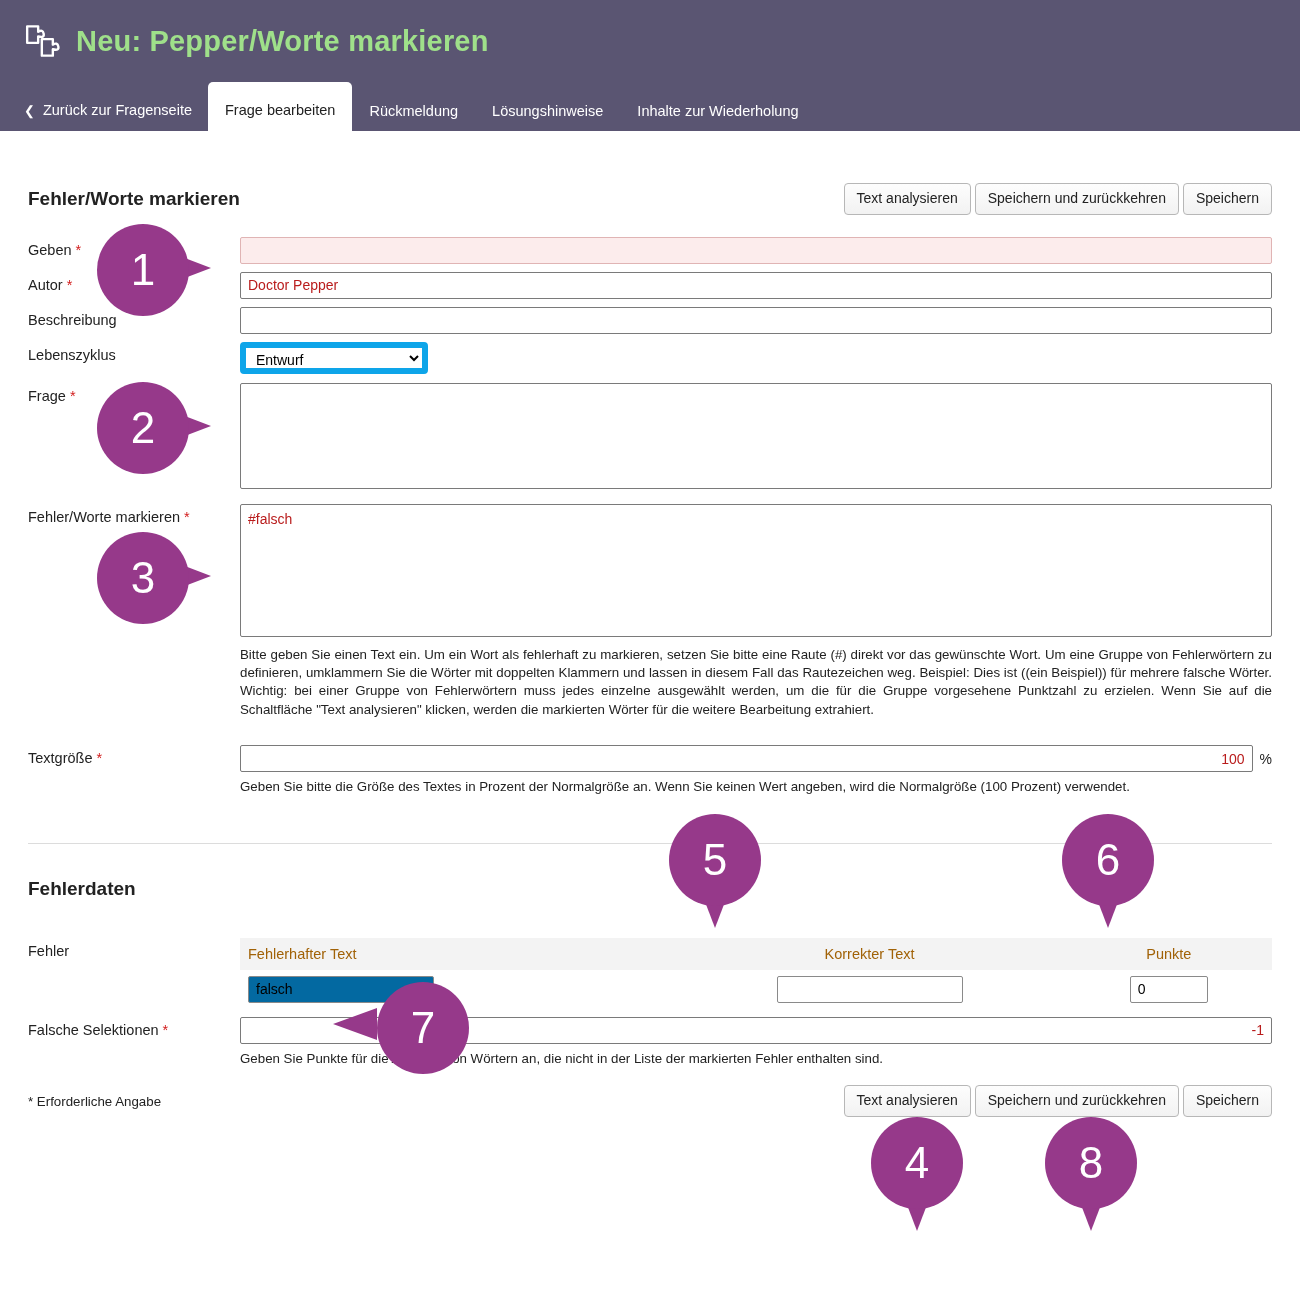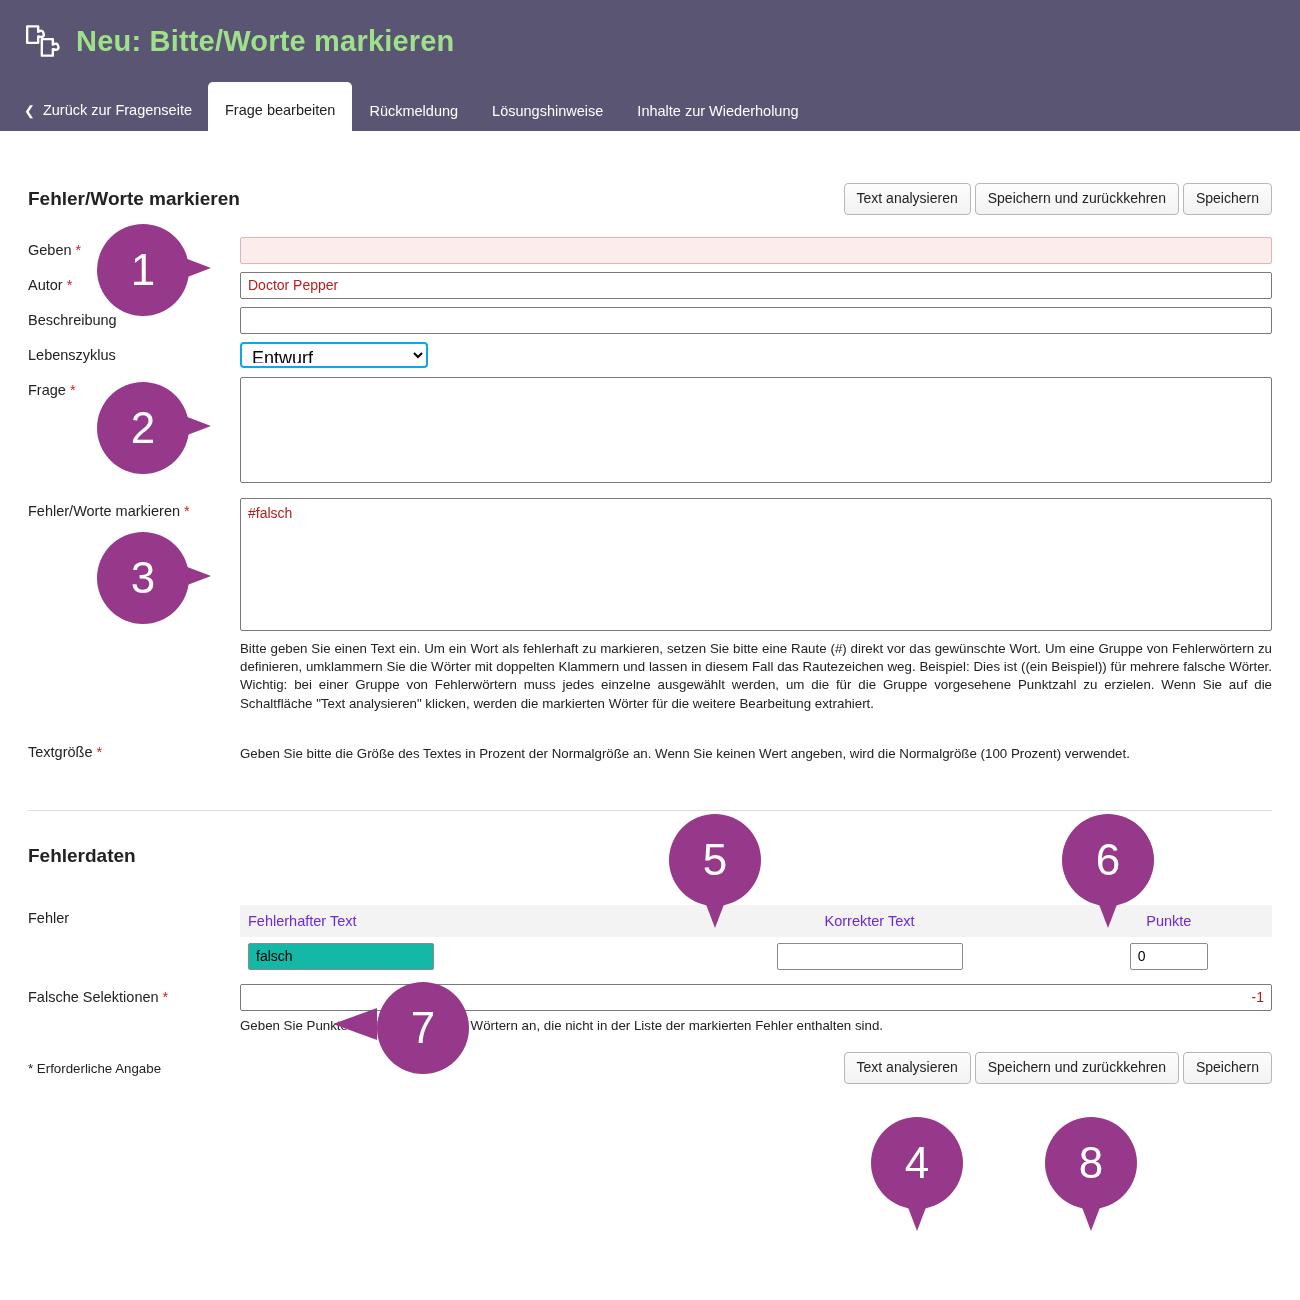--- a/index.html
+++ b/index.html
@@ -121,27 +121,27 @@
     padding: 5px 7px;
     color: #b91c1c;
     background: #fff;
   }
   input.text { height: 27px; }
   input.error { background: #fcecec; border-color: #e0b4b4; }
   textarea.text { resize: none; padding: 6px 7px; }
 
   select.sel {
     font-family: "Liberation Sans", sans-serif;
-    font-size: 18px;
+    font-size: 14px;
     padding: 3px 6px;
-    border: 2px solid #0ea5e9;
+    border: 6px solid #0ea5e9;
     border-radius: 4px;
     background: #fff;
     width: 188px;
-    height: 26px;
+    height: 32px;
   }
 
   .hint {
     font-size: 13.3px;
     line-height: 1.38;
     color: #222;
     margin-top: 6px;
     text-align: justify;
   }
 
@@ -158,35 +158,35 @@
   }
 
   
   .err-table { width: 100%; border-collapse: collapse; }
   .err-table th {
     background: #f3f3f3;
     font-size: 14.5px;
     font-weight: normal;
     text-align: left;
     padding: 8px 8px;
-    color: #6d28d9;
+    color: #a16207;
   }
   .err-table th.center { text-align: center; }
   .err-table td { padding: 6px 8px; }
   .err-table td.center { text-align: center; }
   .cell-input {
     border: 1px solid #8a8a8a;
     border-radius: 2px;
     font-family: "Liberation Sans", sans-serif;
     font-size: 14px;
     padding: 4px 7px;
     height: 27px;
     background: #fff;
   }
-  .cell-input.grey { background: #14b8a6; }
+  .cell-input.grey { background: #0369a1; }
 
   .footnote { font-size: 13.3px; margin-top: 26px; }
 
   .bottom-btns {
     display: flex;
     gap: 4px;
     justify-content: flex-end;
     margin-top: -24px;
   }
 
@@ -234,21 +234,21 @@
 
 <div class="header">
   <span class="logo-icon">
     <svg viewBox="0 0 48 48" width="44" height="44" aria-hidden="true">
       <g fill="none" stroke="#ffffff" stroke-width="2.6" stroke-linejoin="round">
         <path d="M10 8 L22 8 L22 14 Q27 11 28 16 Q29 21 22 19 L22 26 L10 26 Z"></path>
         <path d="M26 22 L38 22 L38 28 Q43 25 44 30 Q45 35 38 33 L38 40 L26 40 Z"></path>
       </g>
     </svg>
   </span>
-  <span class="header-title">Neu: Bitte/Worte markieren</span>
+  <span class="header-title">Neu: Pepper/Worte markieren</span>
 </div>
 
 <div class="tabbar">
   <span class="back-link">
     <span class="back-chevron">❮</span>
     <span>Zurück zur Fragenseite</span>
   </span>
   <span class="tab active">Frage bearbeiten</span>
   <span class="tab">Rückmeldung</span>
   <span class="tab">Lösungshinweise</span>
@@ -324,20 +324,24 @@
         <div class="hint">Bitte geben Sie einen Text ein. Um ein Wort als fehlerhaft zu markieren, setzen Sie bitte eine Raute (#) direkt vor das gewünschte Wort. Um eine Gruppe von Fehlerwörtern zu definieren, umklammern Sie die Wörter mit doppelten Klammern und lassen in diesem Fall das Rautezeichen weg. Beispiel: Dies ist ((ein Beispiel)) für mehrere falsche Wörter. Wichtig: bei einer Gruppe von Fehlerwörtern muss jedes einzelne ausgewählt werden, um die für die Gruppe vorgesehene Punktzahl zu erzielen. Wenn Sie auf die Schaltfläche "Text analysieren" klicken, werden die markierten Wörter für die weitere Bearbeitung extrahiert.</div>
       </div>
     </div>
 
     <div class="row" style="margin-top:26px;">
       <div class="label">
         <span>Textgröße</span>
         <span class="req">*</span>
       </div>
       <div class="field">
+        <span style="display:flex; align-items:center;">
+          <input class="text small-input" type="text" value="100" style="">
+          <span class="pct">%</span>
+        </span>
         <div class="hint">Geben Sie bitte die Größe des Textes in Prozent der Normalgröße an. Wenn Sie keinen Wert angeben, wird die Normalgröße (100 Prozent) verwendet.</div>
       </div>
     </div>
 
   </div>
 
   <hr class="divider">
 
   <div class="section-title" style="margin-top:34px;">Fehlerdaten</div>
 

